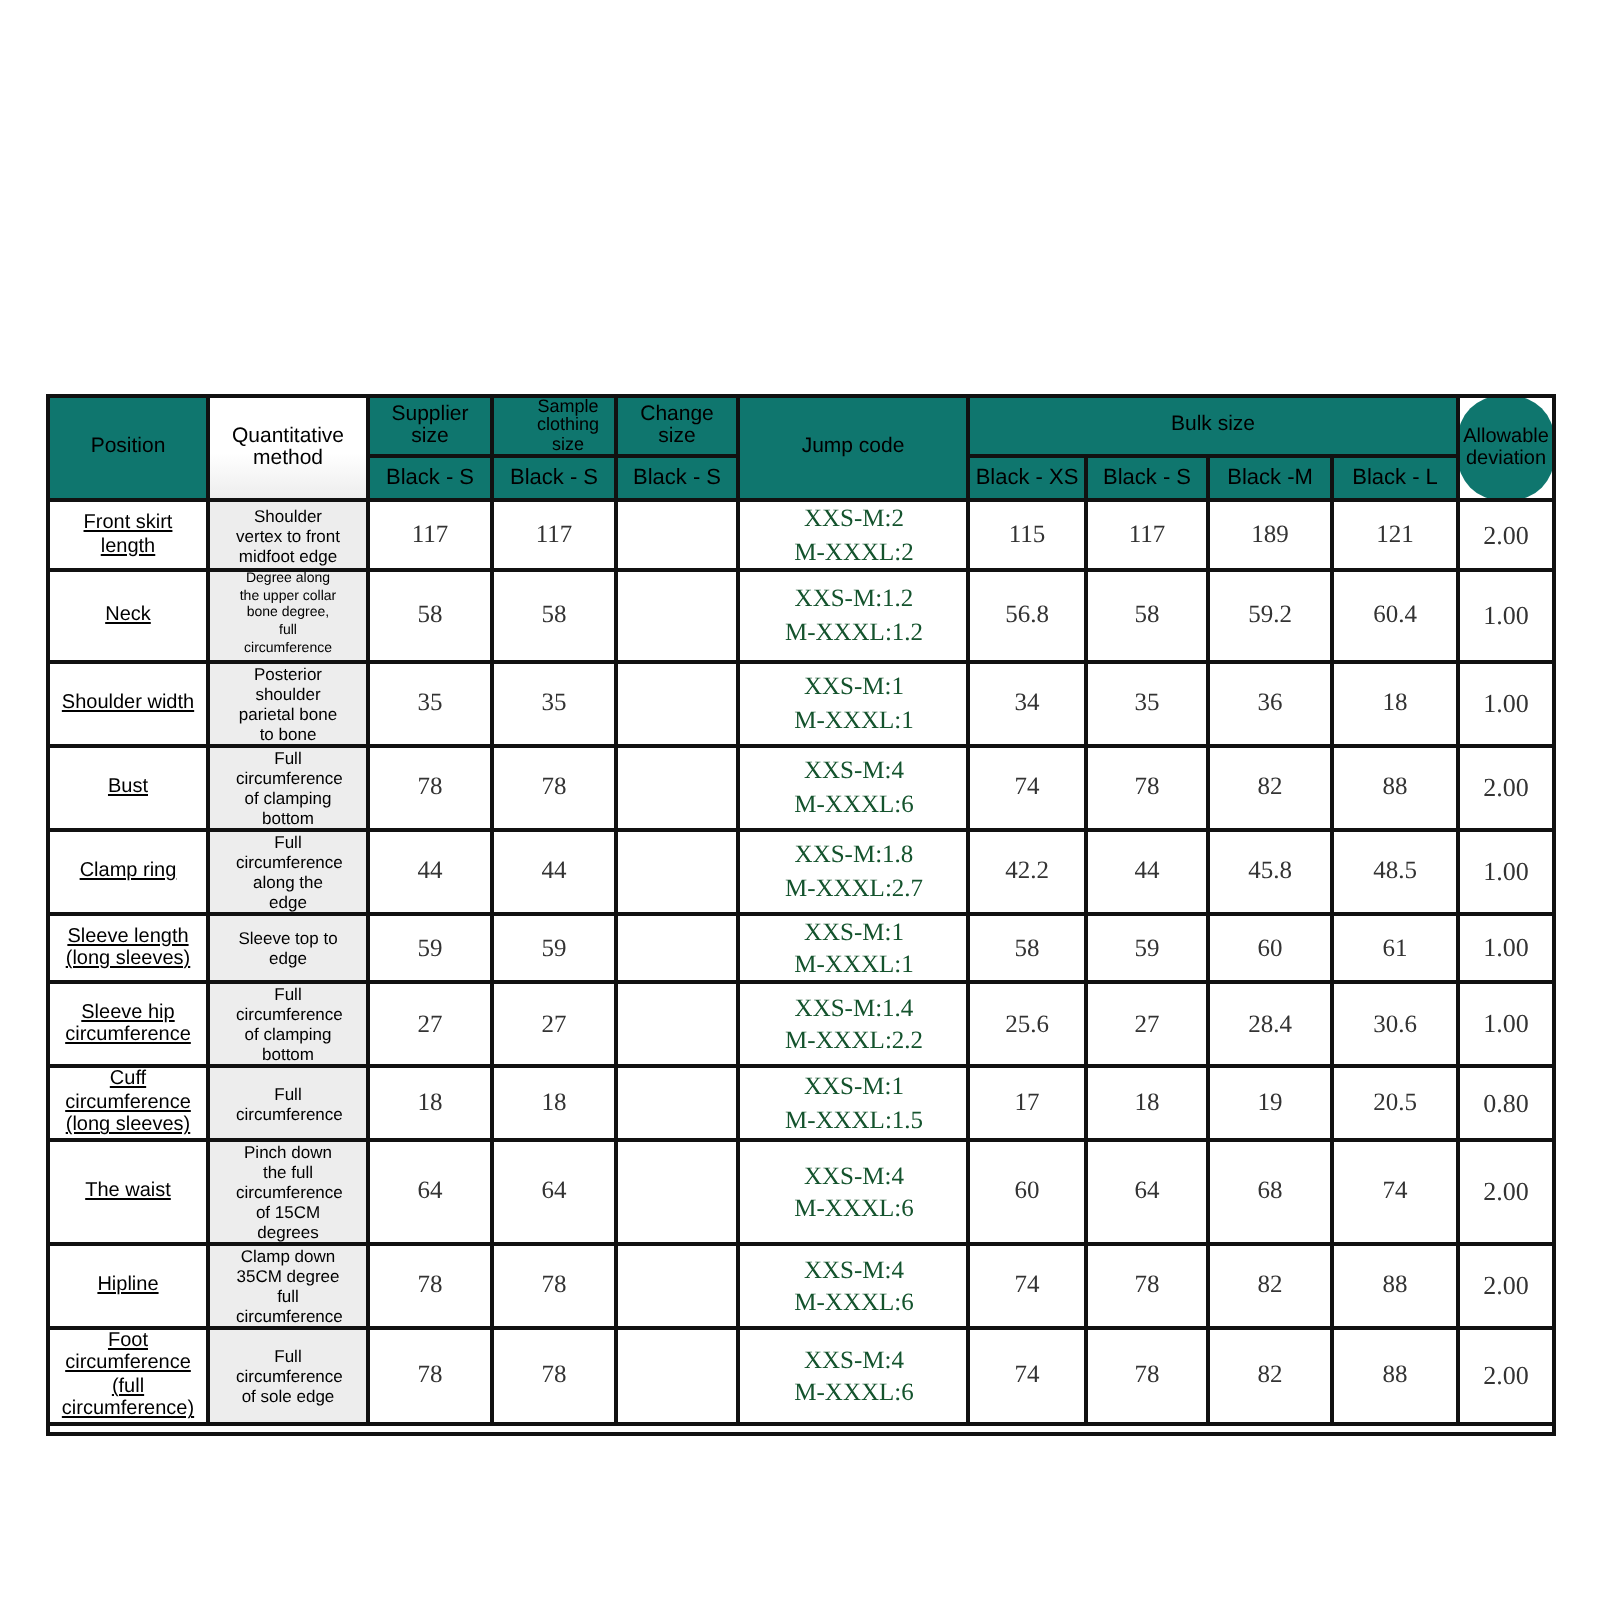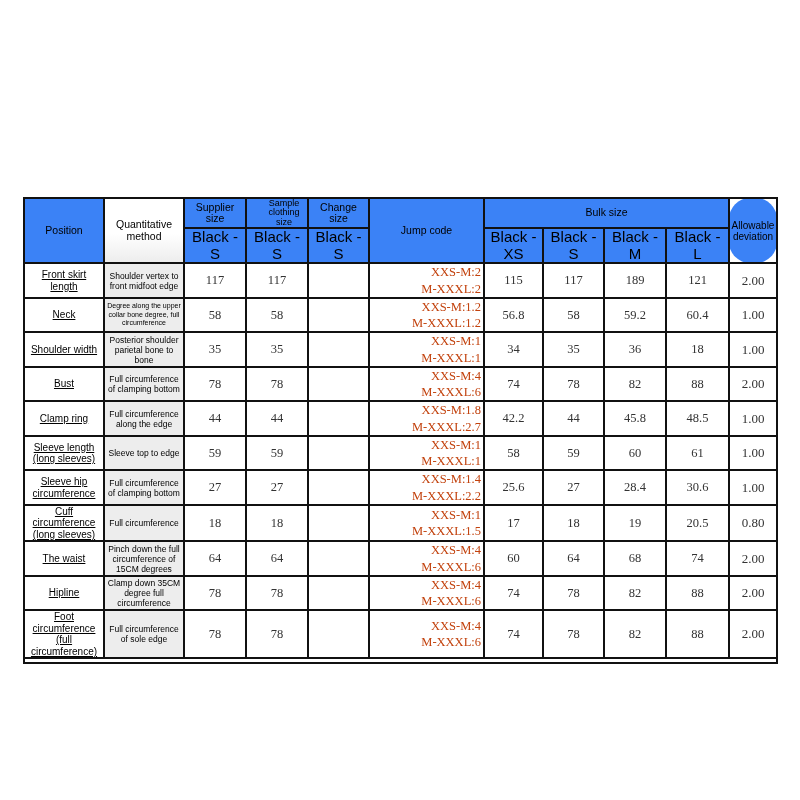--- a/index.html
+++ b/index.html
@@ -8,35 +8,35 @@
   table.spec{
     position:absolute;left:23px;top:197px;width:753px;
     border-collapse:collapse;table-layout:fixed;
   }
   th,td{
     border:2px solid #111;
     text-align:center;vertical-align:middle;
     padding:0 2px;overflow:hidden;
     color:#000;
   }
-  thead th{font-weight:normal;font-size:10.5px;line-height:1.1;background:#3b82f6;}
+  thead th{font-weight:normal;font-size:10.5px;line-height:1.1;background:#0f766e;}
   tr.h1 th{height:20px;}
-  tr.h2 th{height:20px;font-size:15px;}
+  tr.h2 th{height:20px;font-size:11px;}
   th.sample{font-size:9px;line-height:1.05;padding-left:16px;}
   th.devh{font-size:10px;line-height:1.1;padding:0 1px;border-radius:21px;}
   th.methodh{background:linear-gradient(#ffffff 55%,#ededed 100%);}
   tr.datarow{height:32.4px;}
   td.pos{font-size:10px;line-height:1.15;text-decoration:underline;}
-  td.mth{font-size:8.5px;line-height:1.18;background:#ededed;padding:0 1px;}
+  td.mth{font-size:8.5px;line-height:1.18;background:#ededed;padding:0 13px;}
   td.mth.xs{font-size:7px;line-height:1.25;}
   td.num{font-family:"Liberation Serif","DejaVu Serif",serif;font-size:12.5px;color:#333;}
   td.dev{font-family:"Liberation Serif","DejaVu Serif",serif;font-size:13px;color:#333;}
   td.jump{
-    font-family:"Liberation Serif","DejaVu Serif",serif;font-size:12.5px;color:#c2410c;
-    text-align:right;padding:0 2px 0 3px;line-height:1.3;vertical-align:middle;
+    font-family:"Liberation Serif","DejaVu Serif",serif;font-size:12.5px;color:#14532d;
+    text-align:center;padding:0 2px 0 3px;line-height:1.3;vertical-align:middle;
   }
   tr.filler td{height:3px;padding:0;background:#fff;}
 </style>
 </head>
 <body>
 
 <div class="stage">
   <table class="spec">
     <colgroup>
       <col style="width:80px">

